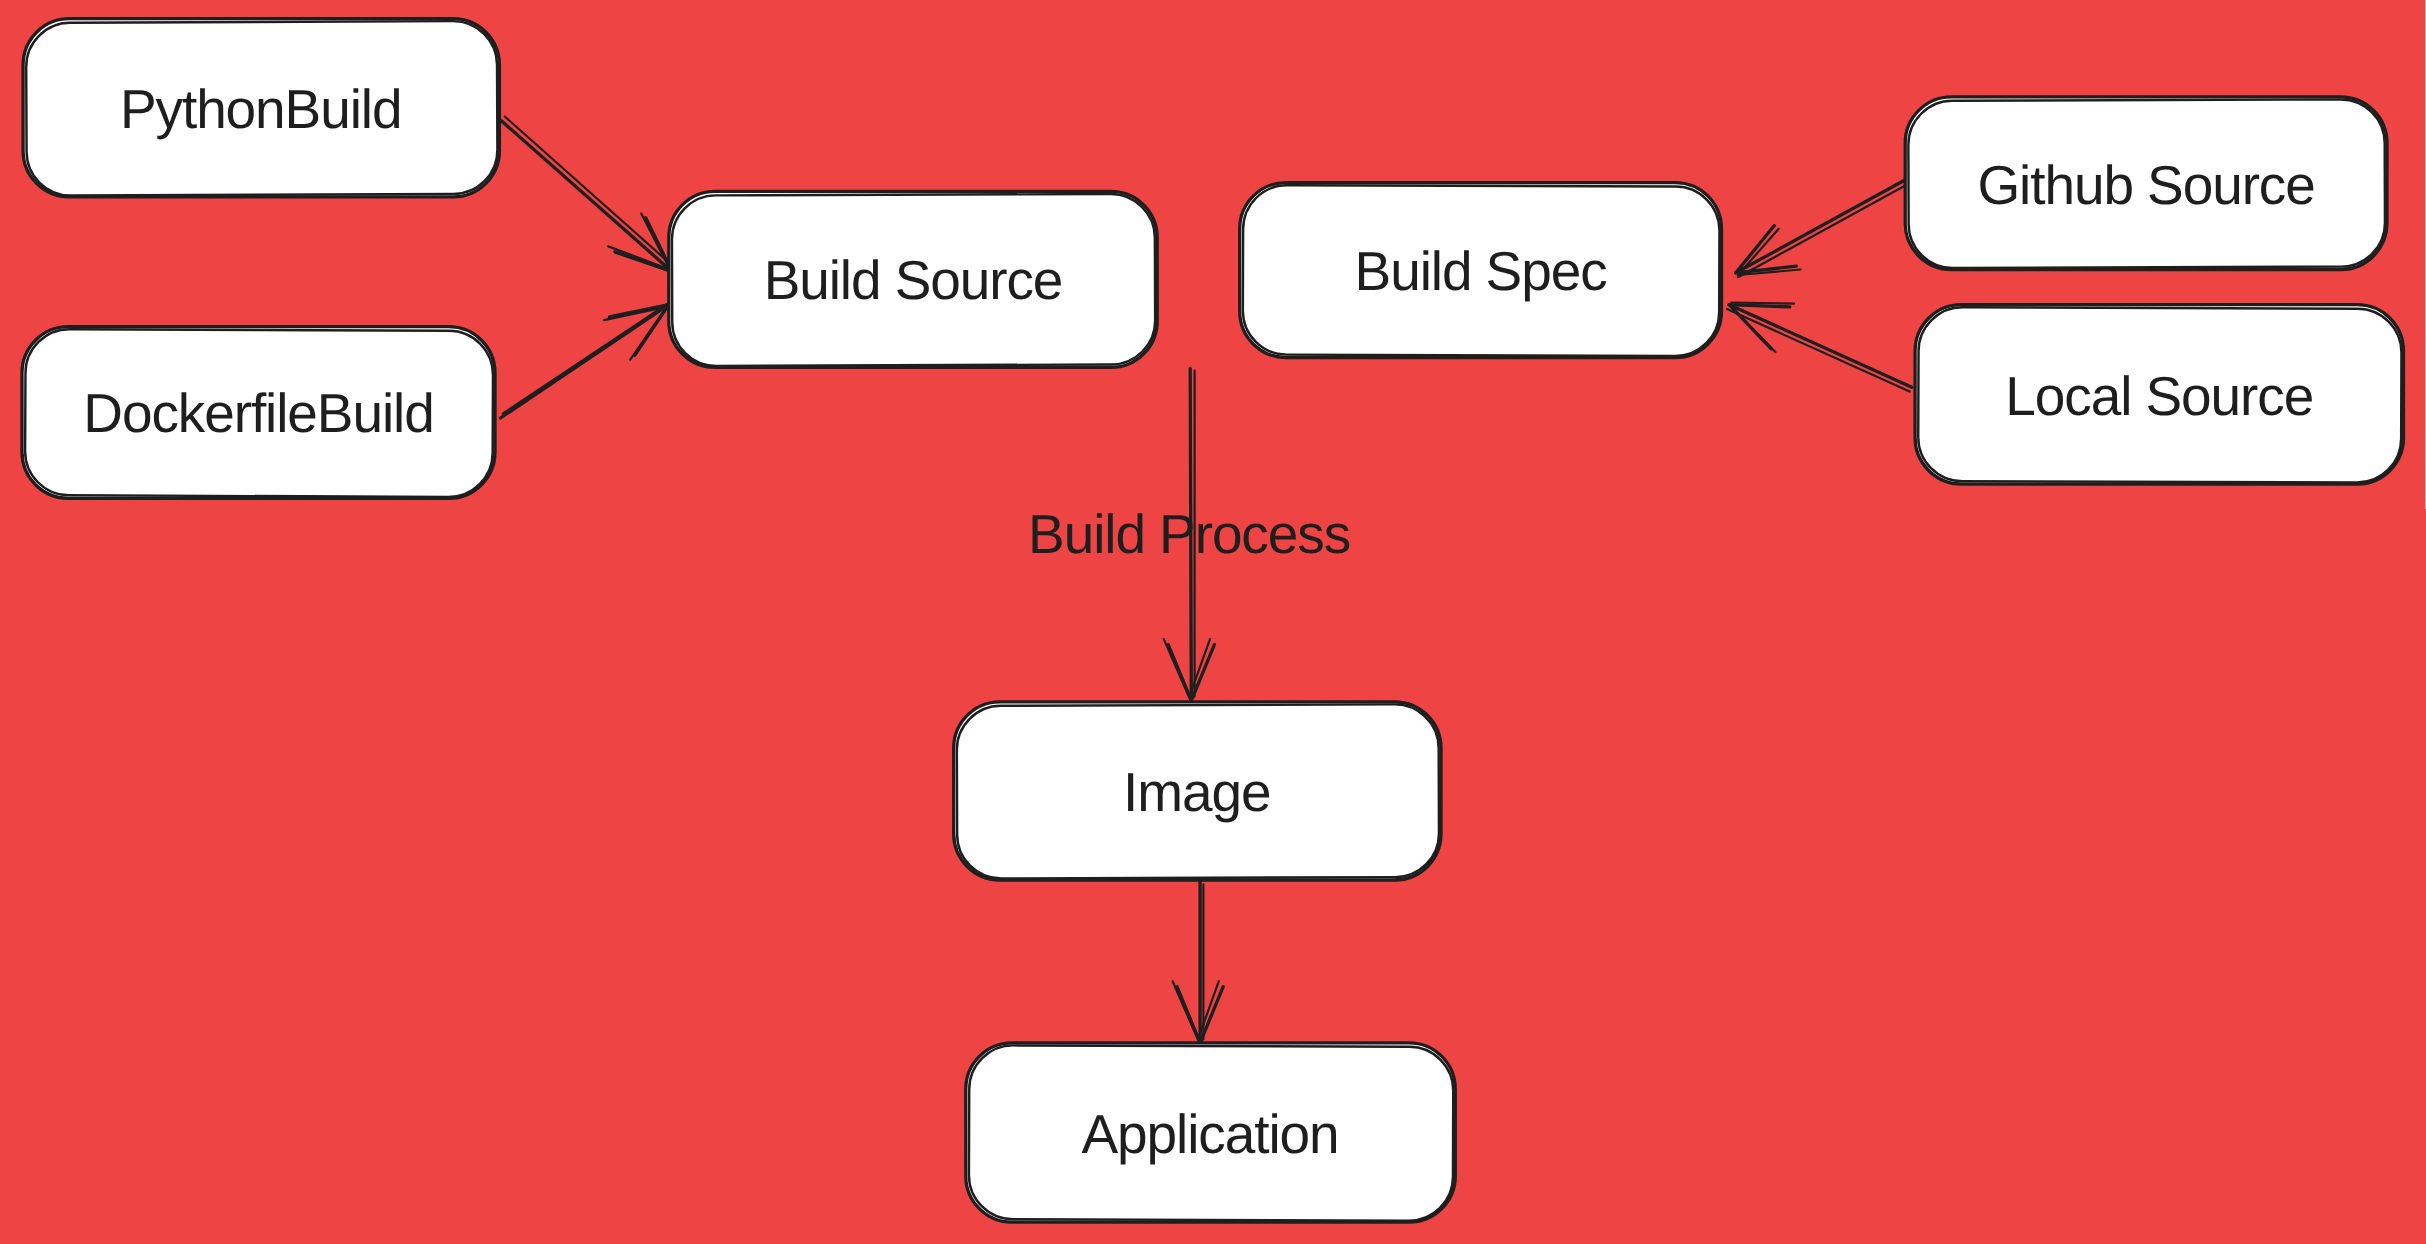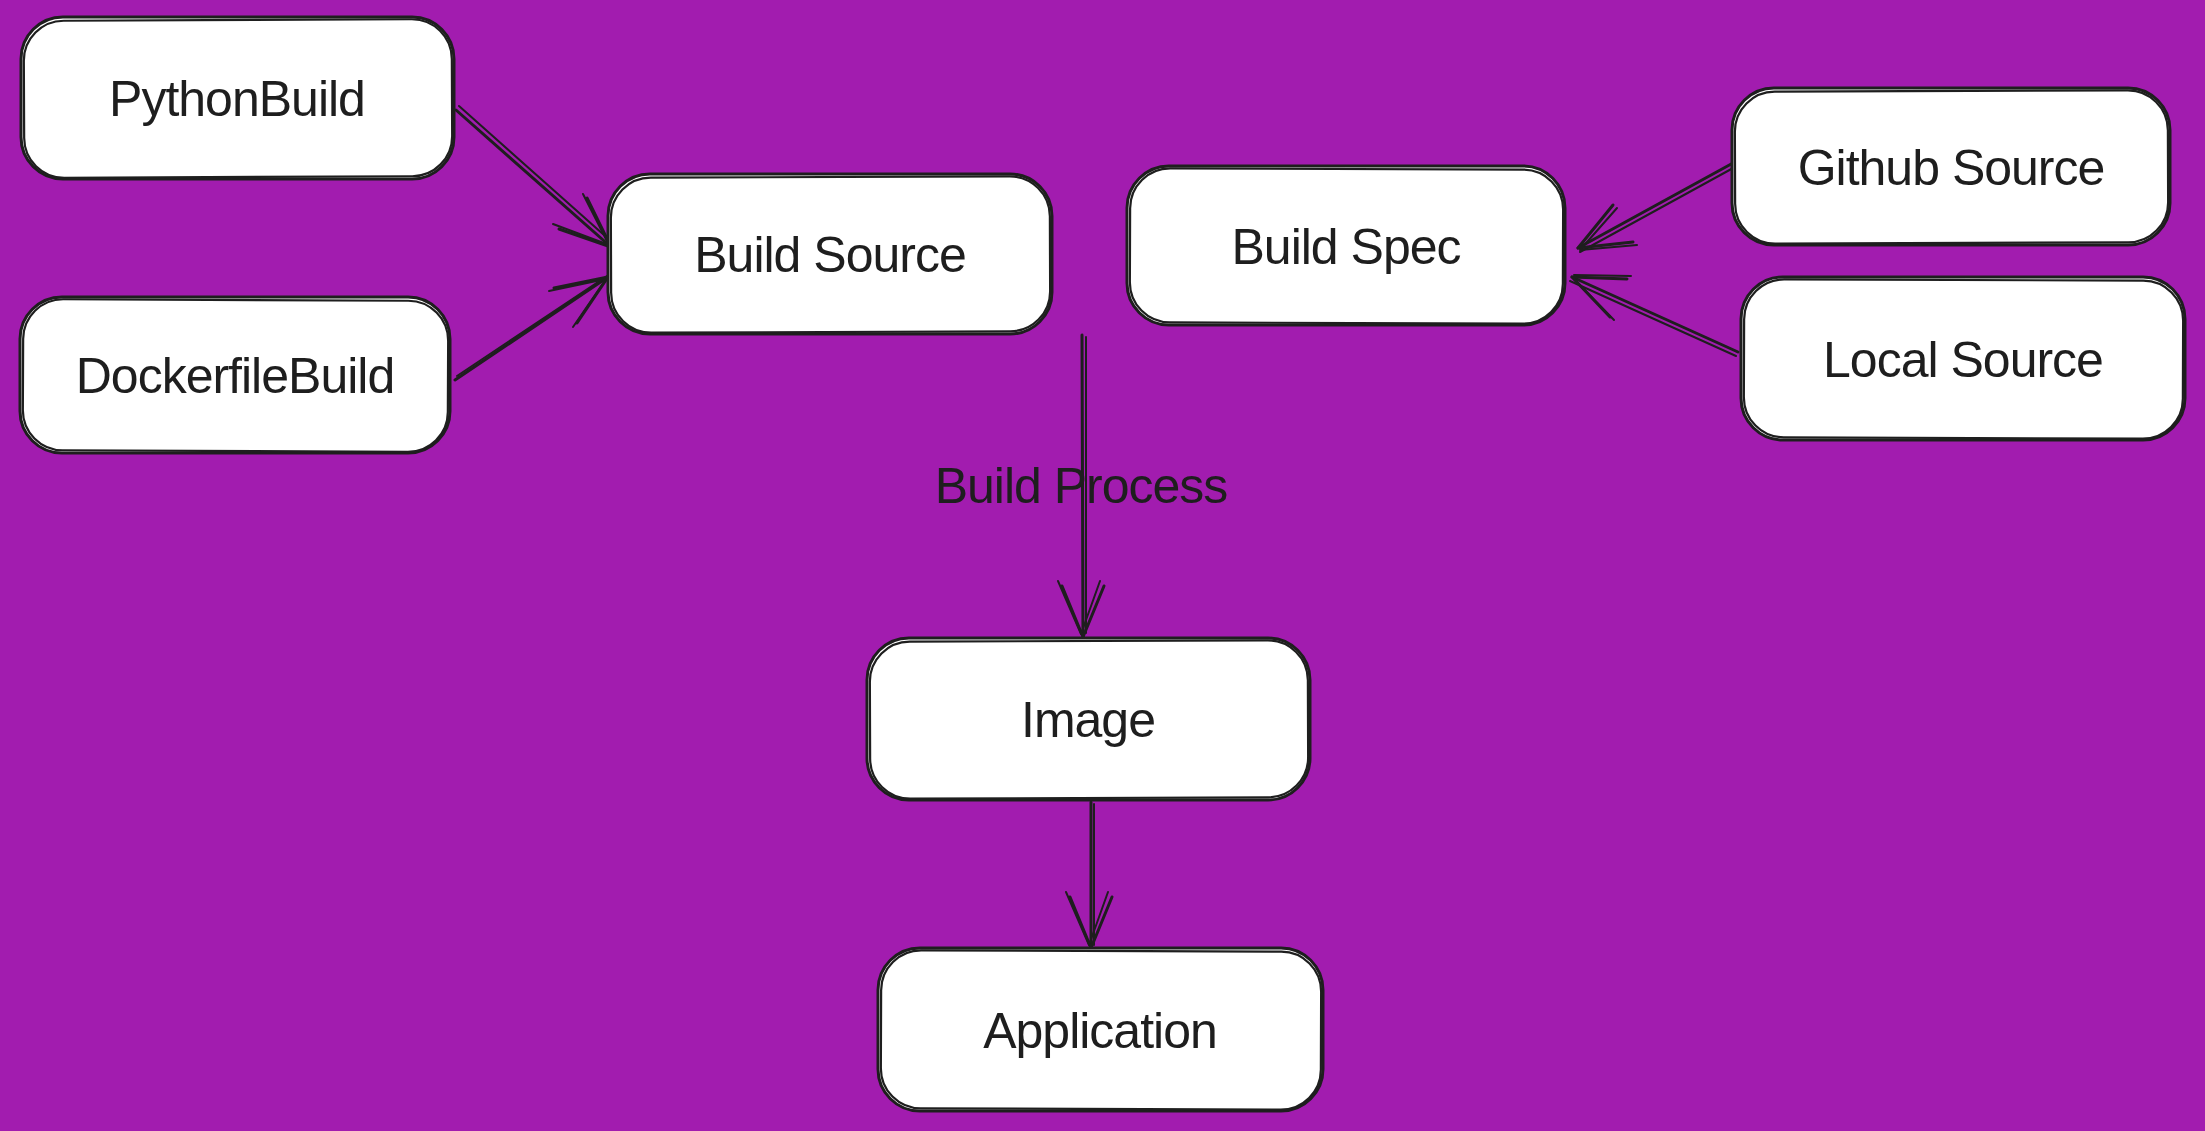--- a/index.html
+++ b/index.html
@@ -1,16 +1,16 @@
 <!DOCTYPE html>
 <html><head>
 <meta charset="utf-8">
 <style>
   html,body{margin:0;padding:0;background:#ffffff;}
-  .canvas{position:relative;width:2205px;height:1131px;background:#a21caf;overflow:hidden;}
+  .canvas{position:relative;width:2205px;height:1131px;background:#ef4444;overflow:hidden;}
   svg{display:block;width:2205px;height:1131px;}
   .box{fill:#ffffff;stroke:#1e1e1e;stroke-width:3;}
   .box.ghost{fill:none;stroke-width:2.2;}
   .stroke{fill:none;stroke:#1e1e1e;stroke-width:3;stroke-linecap:round;stroke-linejoin:round;}
   .stroke.ghost{stroke-width:2;}
   text{font-family:"Liberation Sans","DejaVu Sans",sans-serif;font-size:50px;fill:#1e1e1e;
        text-anchor:middle;letter-spacing:-1px;}
 </style>
 </head>
 <body>

